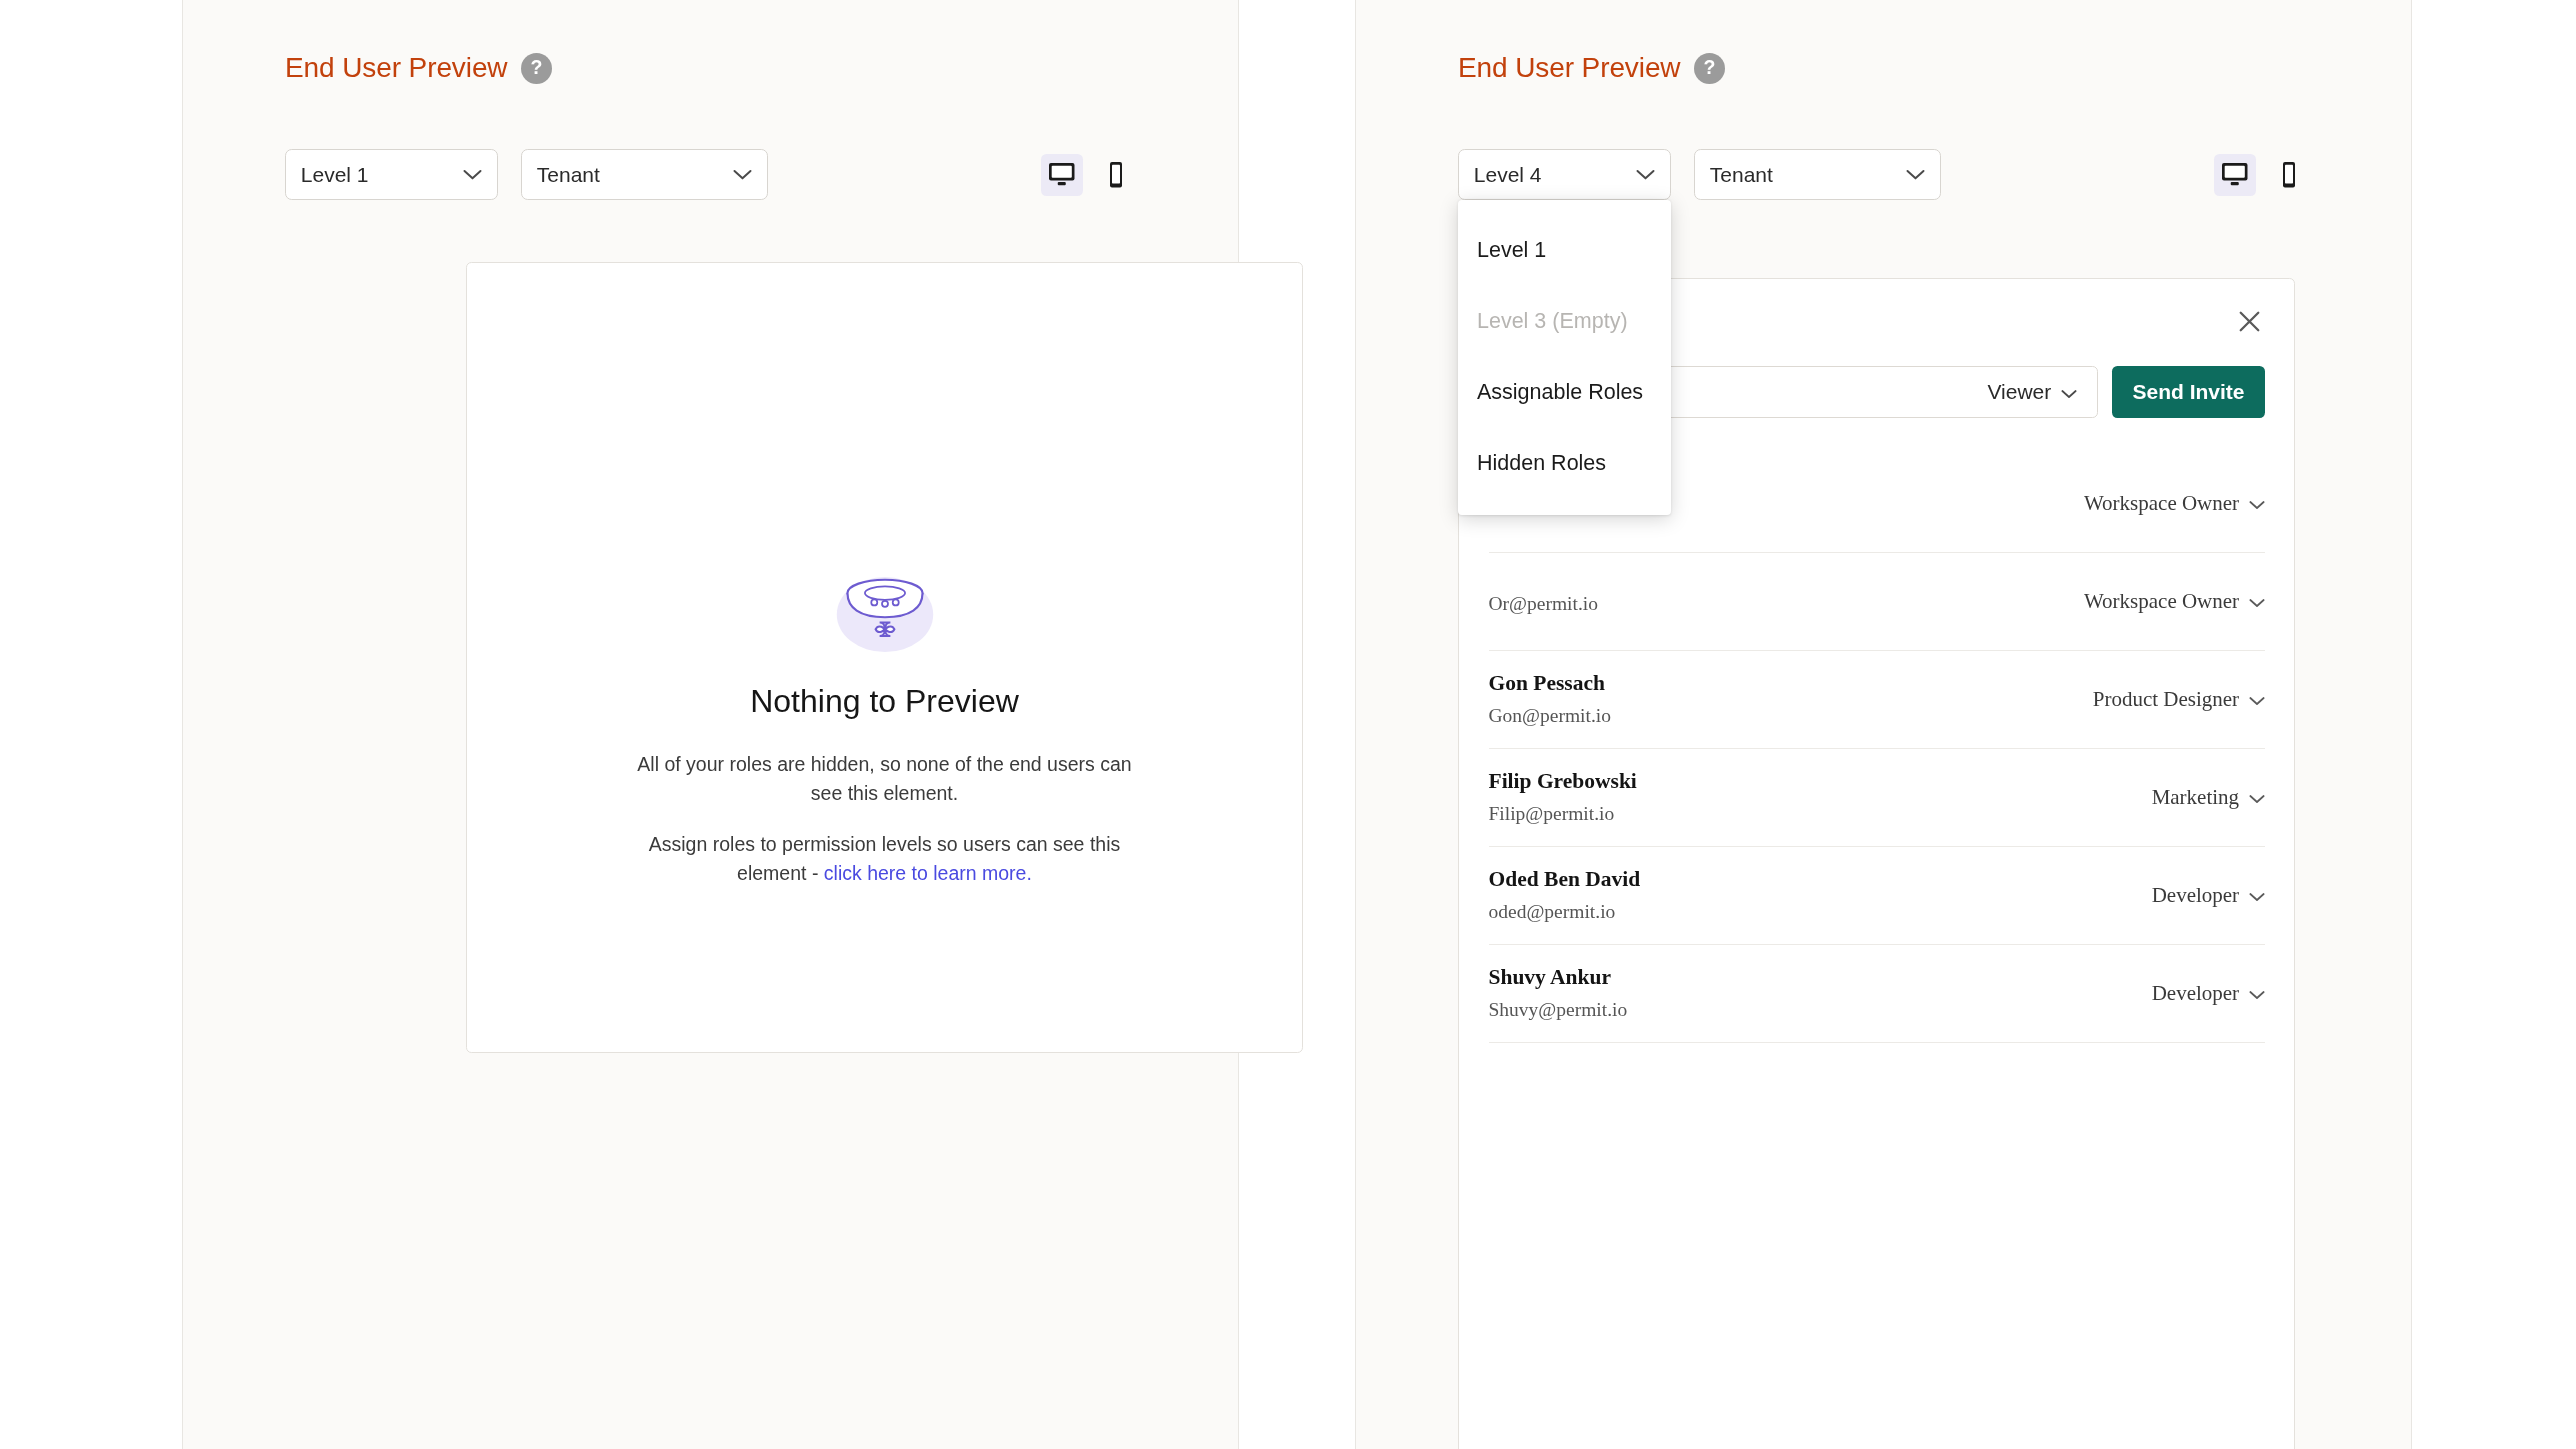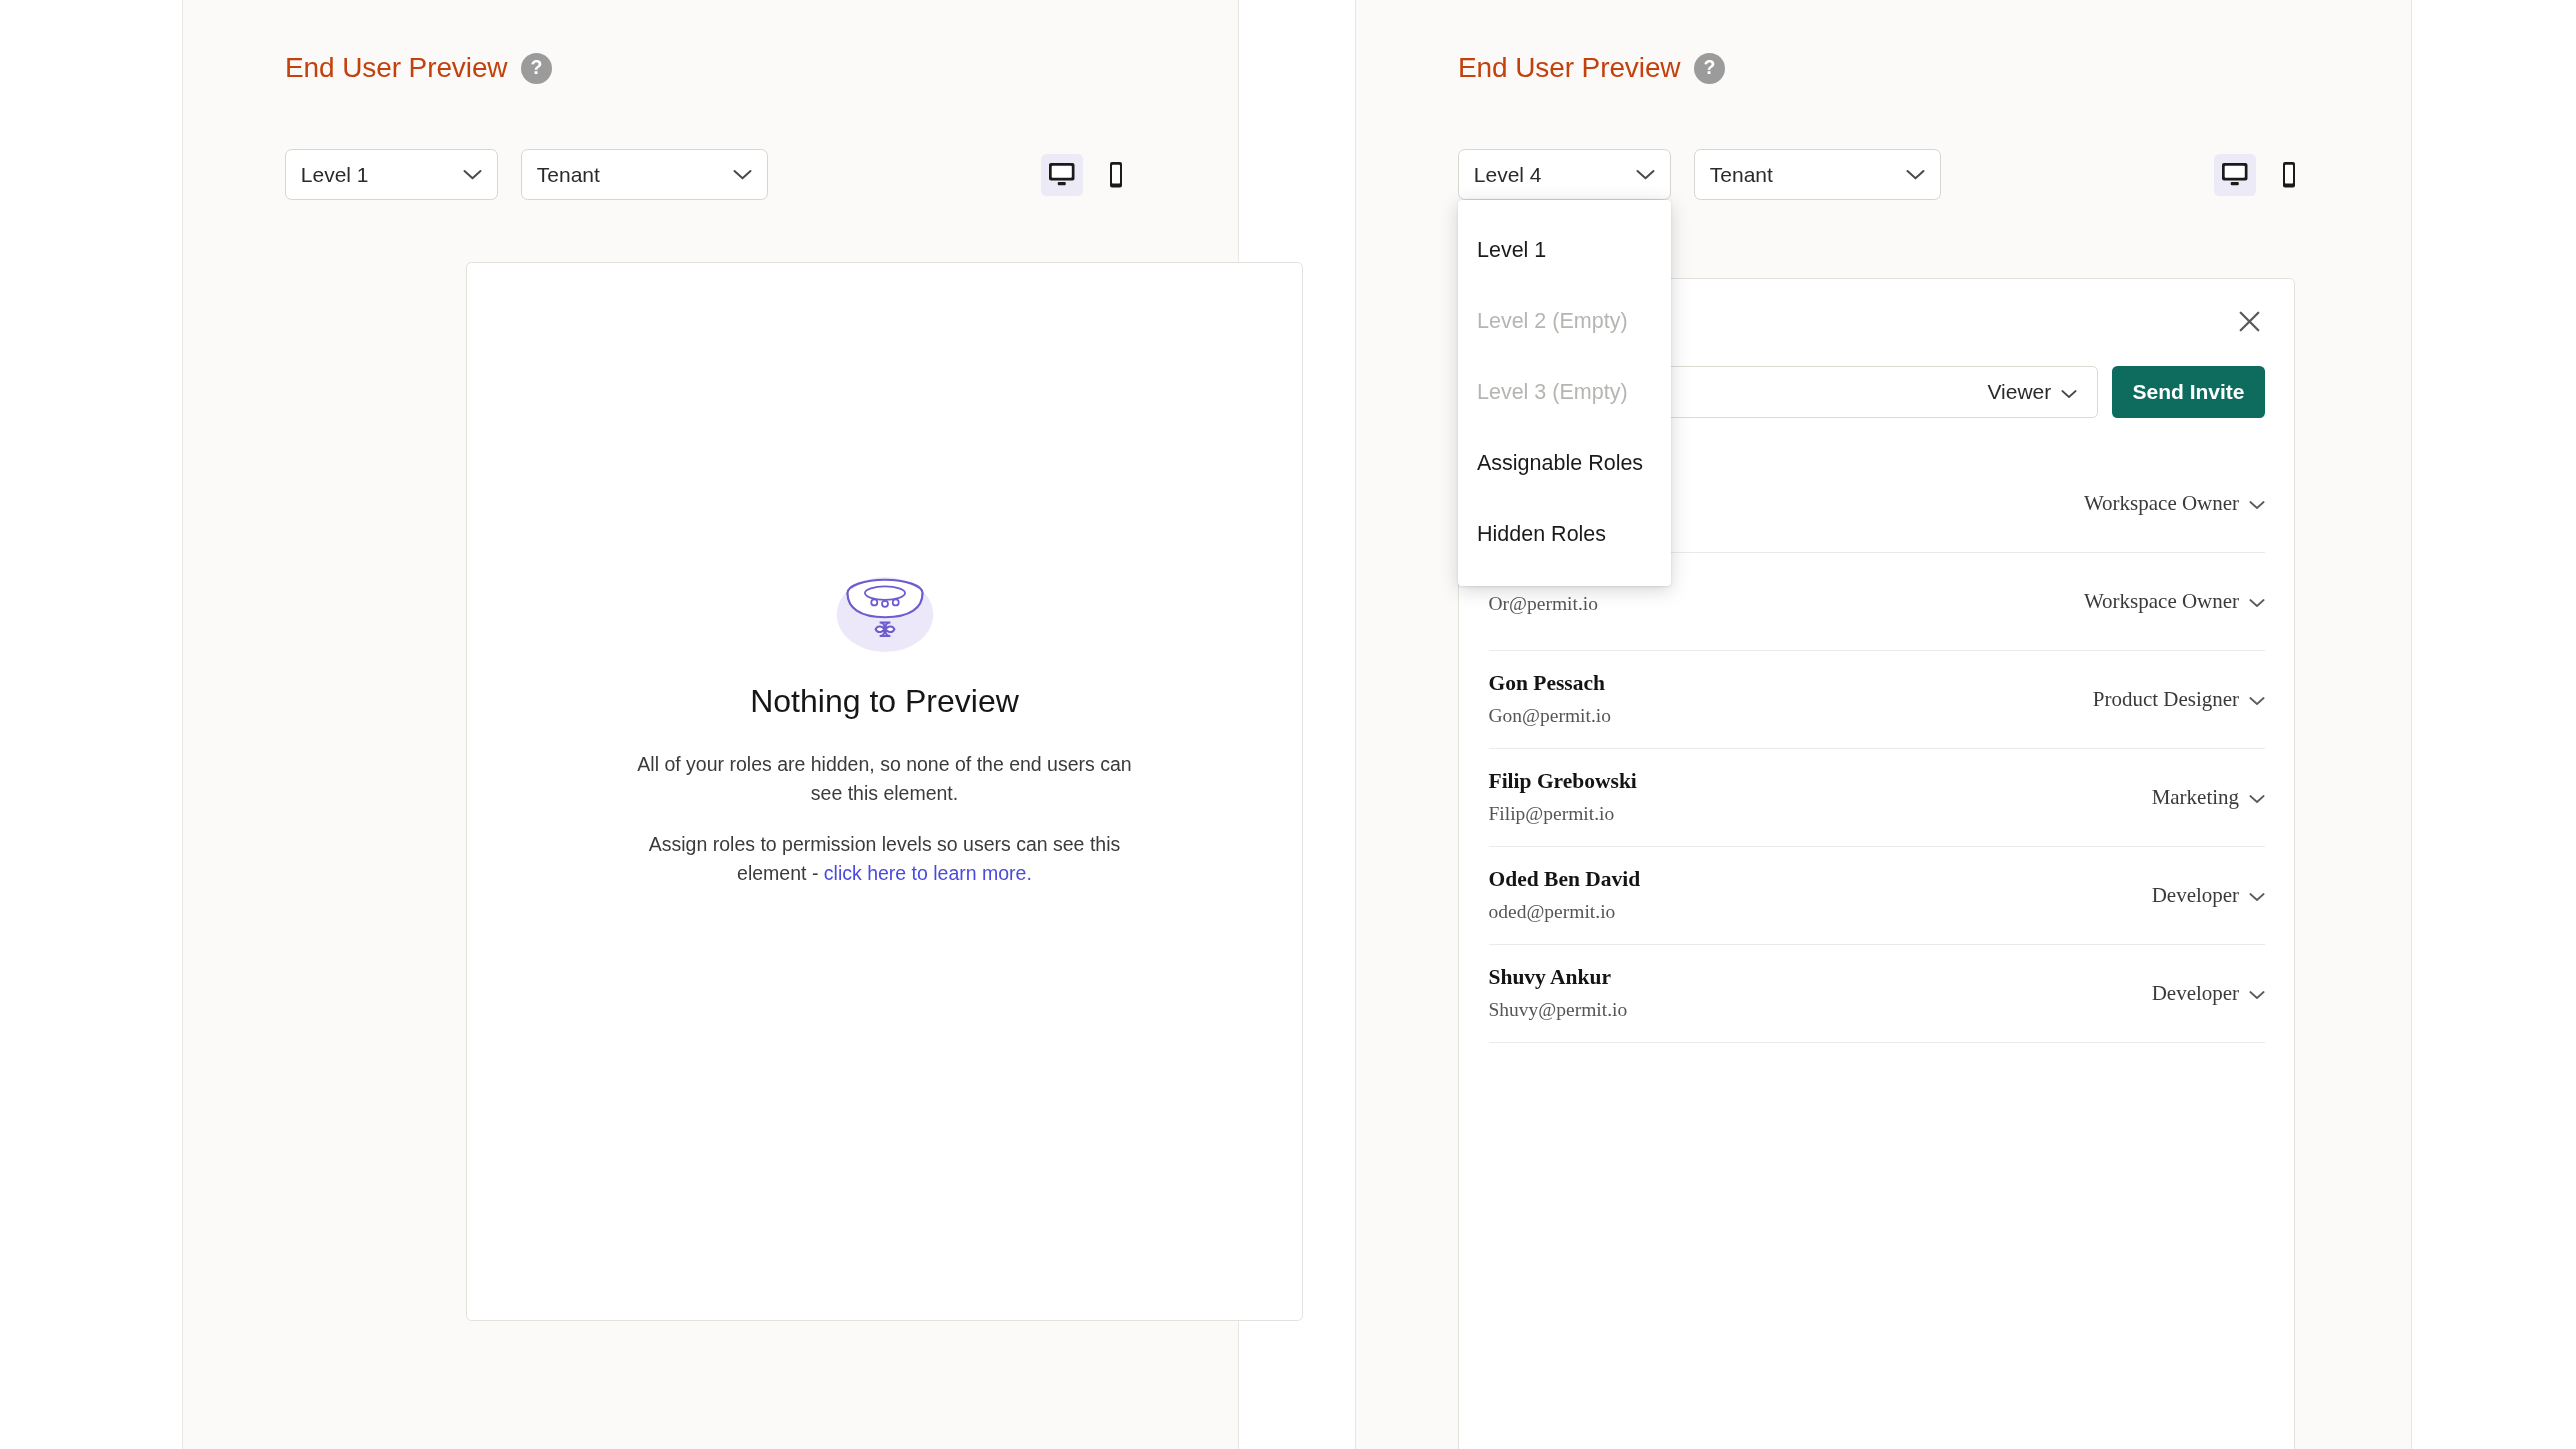--- a/index.html
+++ b/index.html
@@ -333,21 +333,21 @@
         </div>
         <div class="dev-btn">
           <svg width="20" height="29.5" viewBox="0 0 30 44">
             <rect x="6" y="3" width="18" height="38" rx="3" fill="#1b1b1b"></rect>
             <rect x="9" y="7" width="12" height="28" rx="1" fill="#ffffff"></rect>
           </svg>
         </div>
       </div>
     </div>
 
-    <div class="preview-card" style="left: 283px; top: 262px; width: 837px; height: 1059px;">
+    <div class="preview-card" style="left: 283px; top: 262px; width: 837px; height: 791px;">
 
       <div class="empty-art">
         <svg width="134" height="97" viewBox="0 0 200 144">
           <ellipse cx="100" cy="84" rx="72" ry="56" fill="#ece8fa"></ellipse>
           <ellipse cx="100" cy="52" rx="56" ry="20" fill="#ffffff" stroke="#6d5bd0" stroke-width="3.2"></ellipse>
           <path d="M44 52 C44 74, 62 88, 100 88 C138 88, 156 74, 156 52" fill="#ffffff" stroke="#6d5bd0" stroke-width="3.2"></path>
           <ellipse cx="100" cy="52" rx="30" ry="10" fill="#ffffff" stroke="#6d5bd0" stroke-width="2.6"></ellipse>
           <circle cx="84" cy="66" r="4.5" fill="none" stroke="#6d5bd0" stroke-width="2.6"></circle>
           <circle cx="100" cy="68" r="4.5" fill="none" stroke="#6d5bd0" stroke-width="2.6"></circle>
           <circle cx="116" cy="66" r="4.5" fill="none" stroke="#6d5bd0" stroke-width="2.6"></circle>
@@ -522,21 +522,20 @@
           </div>
         </div>
 
       </div>
 
       <div class="widget-footer">Secured by Permit.io</div>
     </div>
 
     <div class="dropdown" style="left: 102px; top: 200px; width: 213px;">
       <div class="dd-item">Level 1</div>
-      <div class="dd-item disabled">Level 2  (Empty)</div>
       <div class="dd-item disabled">Level 3 (Empty)</div>
       <div class="dd-item">Assignable Roles</div>
       <div class="dd-item">Hidden Roles</div>
     </div>
 
   </div>
 </div>
 
 
 </body></html>

